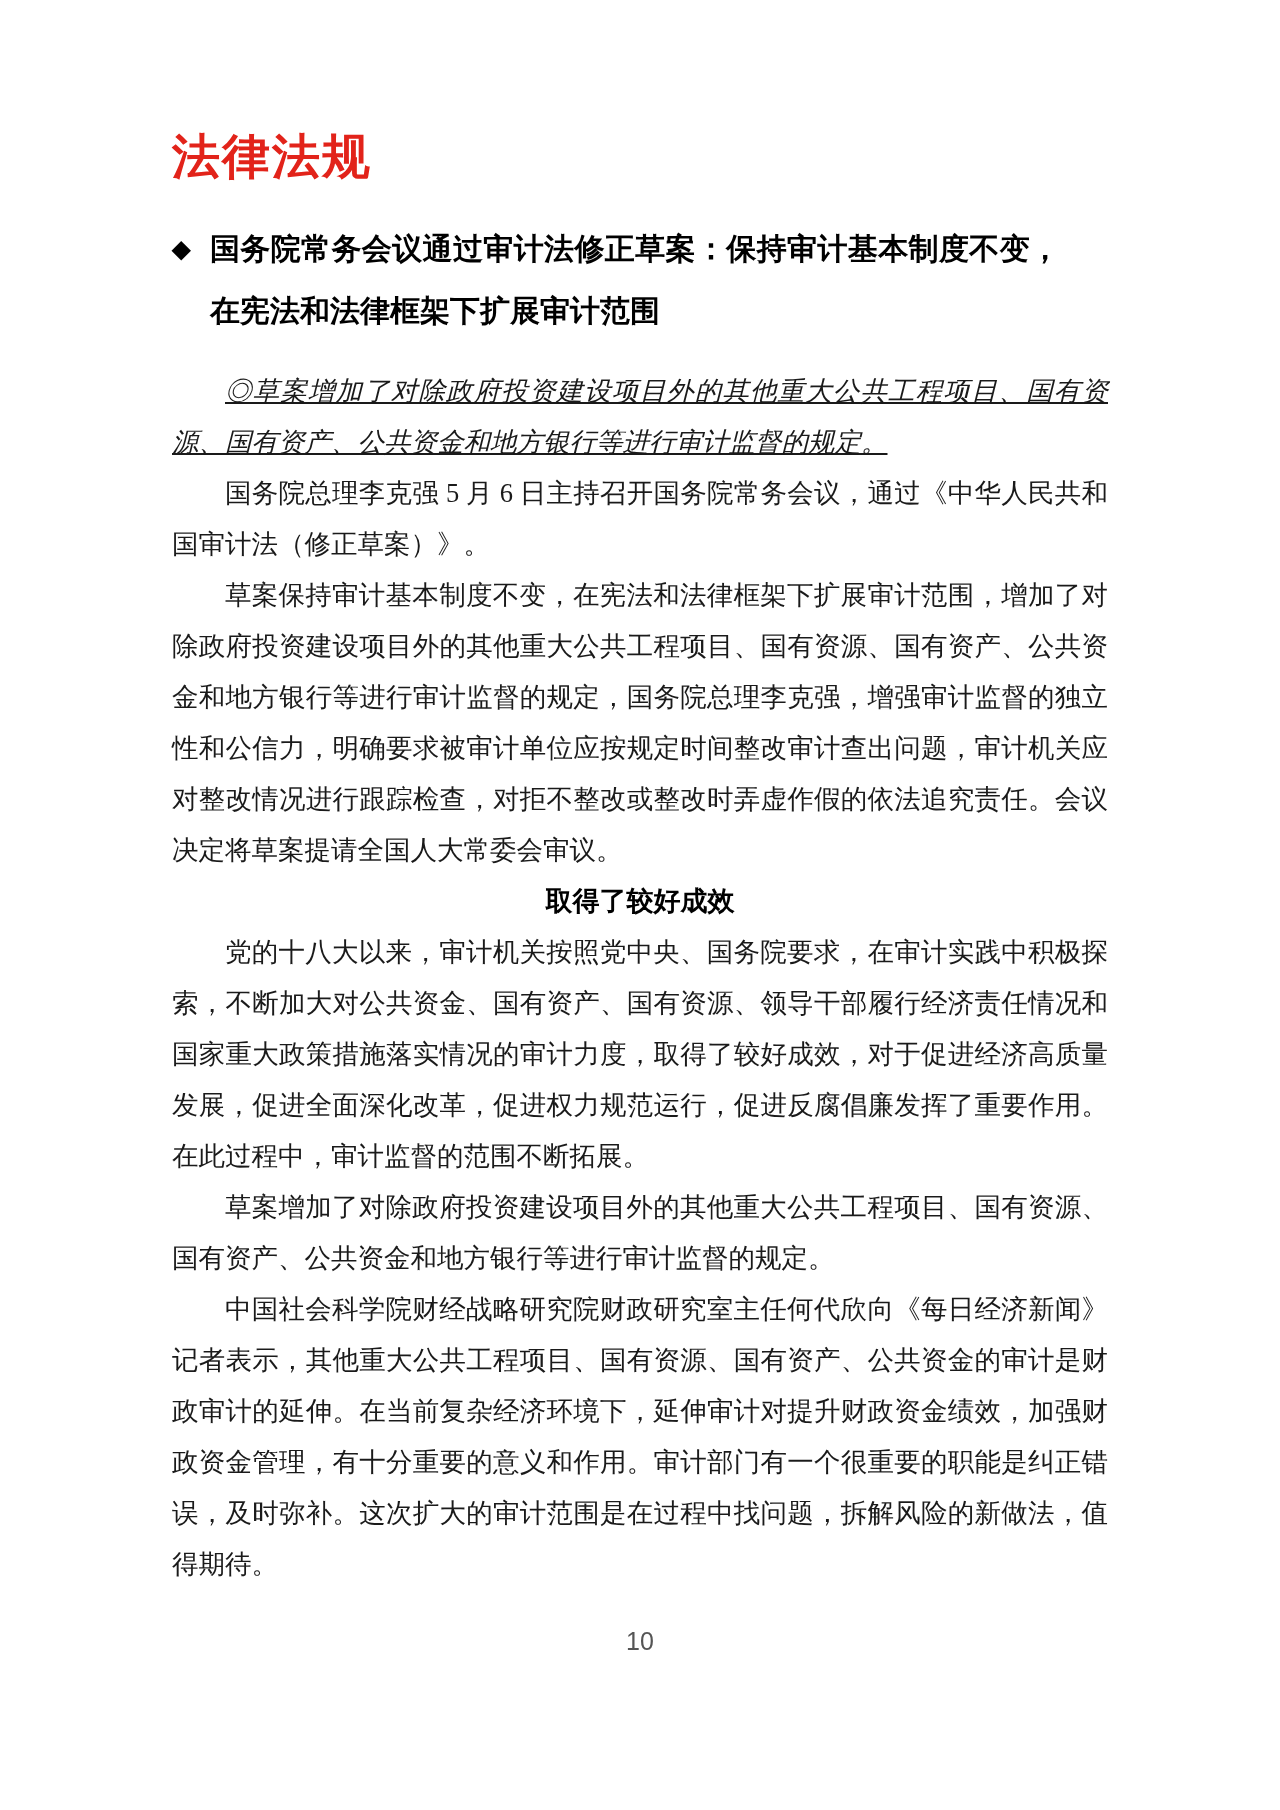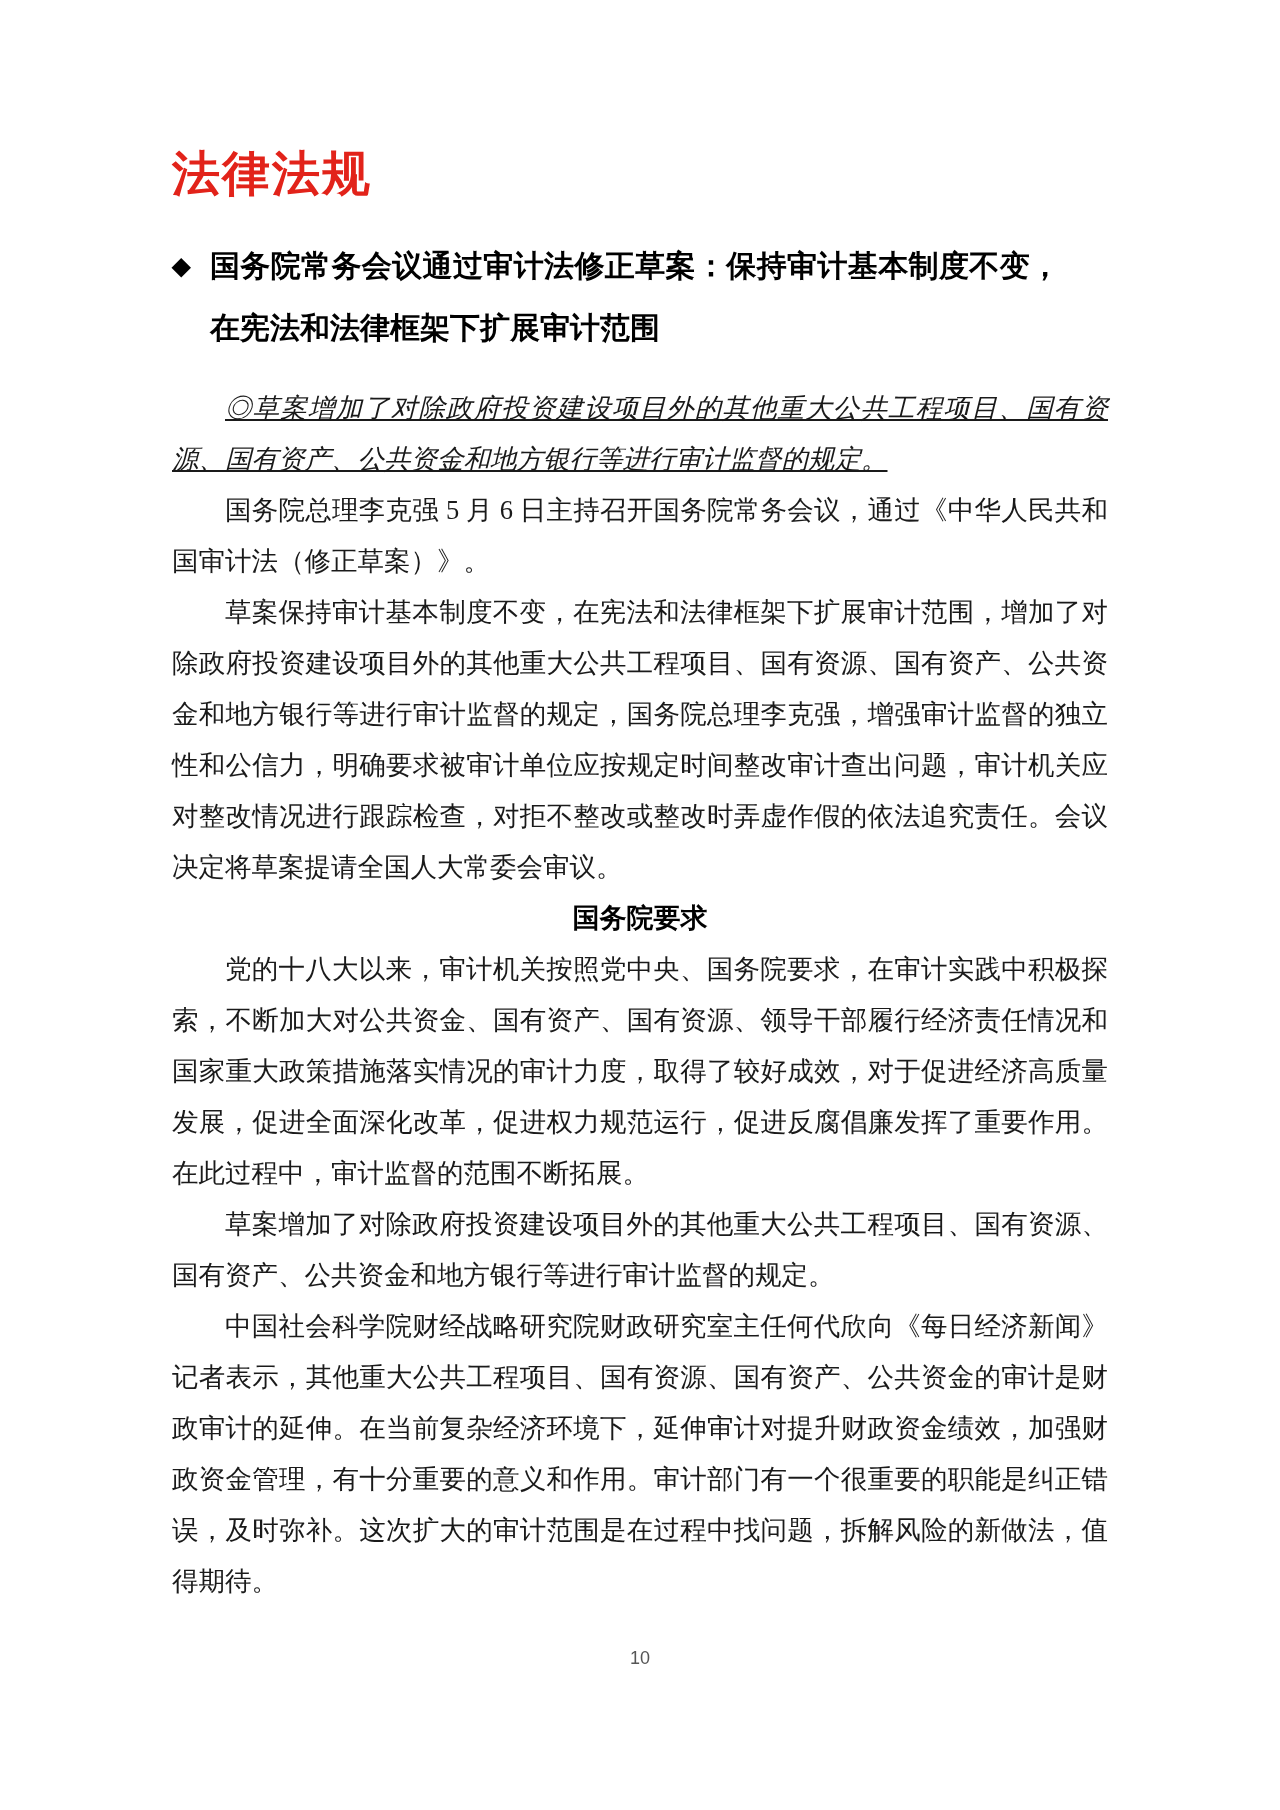--- a/index.html
+++ b/index.html
@@ -11,21 +11,21 @@
     width: 1280px;
     height: 1810px;
     overflow: hidden;
     font-family: "Liberation Serif", serif;
     color: #1a1a1a;
   }
   .page {
     box-sizing: border-box;
     width: 1280px;
     height: 1810px;
-    padding: 17px 172px;
+    padding: 0 172px;
     position: relative;
   }
   .doc-title {
     margin: 0;
     padding-top: 128px;
     font-size: 48px;
     line-height: 58px;
     font-weight: bold;
     color: #e2231a;
     font-family: "Liberation Serif", serif;
@@ -72,21 +72,21 @@
     text-align: center;
     text-indent: 0;
     font-family: "Liberation Sans", sans-serif;
     color: #000000;
   }
   .page-number {
     margin-top: 26px;
     width: 936px;
     text-align: center;
     font-family: "Liberation Sans", sans-serif;
-    font-size: 18px;
+    font-size: 25px;
     color: #555555;
   }
 </style>
 </head>
 <body>
 
 <div class="page">
 
   <h1 class="doc-title">法律法规</h1>
 
@@ -96,21 +96,21 @@
   </div>
 
   <div class="body-text">
 
     <p class="kai">◎草案增加了对除政府投资建设项目外的其他重大公共工程项目、国有资源、国有资产、公共资金和地方银行等进行审计监督的规定。</p>
 
     <p>国务院总理李克强 5 月 6 日主持召开国务院常务会议，通过《中华人民共和国审计法（修正草案）》。</p>
 
     <p>草案保持审计基本制度不变，在宪法和法律框架下扩展审计范围，增加了对除政府投资建设项目外的其他重大公共工程项目、国有资源、国有资产、公共资金和地方银行等进行审计监督的规定，国务院总理李克强，增强审计监督的独立性和公信力，明确要求被审计单位应按规定时间整改审计查出问题，审计机关应对整改情况进行跟踪检查，对拒不整改或整改时弄虚作假的依法追究责任。会议决定将草案提请全国人大常委会审议。</p>
 
-    <h2 class="sub-heading">国务院要求</h2>
+    <h2 class="sub-heading">取得了较好成效</h2>
 
     <p>党的十八大以来，审计机关按照党中央、国务院要求，在审计实践中积极探索，不断加大对公共资金、国有资产、国有资源、领导干部履行经济责任情况和国家重大政策措施落实情况的审计力度，取得了较好成效，对于促进经济高质量发展，促进全面深化改革，促进权力规范运行，促进反腐倡廉发挥了重要作用。在此过程中，审计监督的范围不断拓展。</p>
 
     <p>草案增加了对除政府投资建设项目外的其他重大公共工程项目、国有资源、国有资产、公共资金和地方银行等进行审计监督的规定。</p>
 
     <p>中国社会科学院财经战略研究院财政研究室主任何代欣向《每日经济新闻》记者表示，其他重大公共工程项目、国有资源、国有资产、公共资金的审计是财政审计的延伸。在当前复杂经济环境下，延伸审计对提升财政资金绩效，加强财政资金管理，有十分重要的意义和作用。审计部门有一个很重要的职能是纠正错误，及时弥补。这次扩大的审计范围是在过程中找问题，拆解风险的新做法，值得期待。</p>
 
 
     <div class="page-number">10</div>
 

